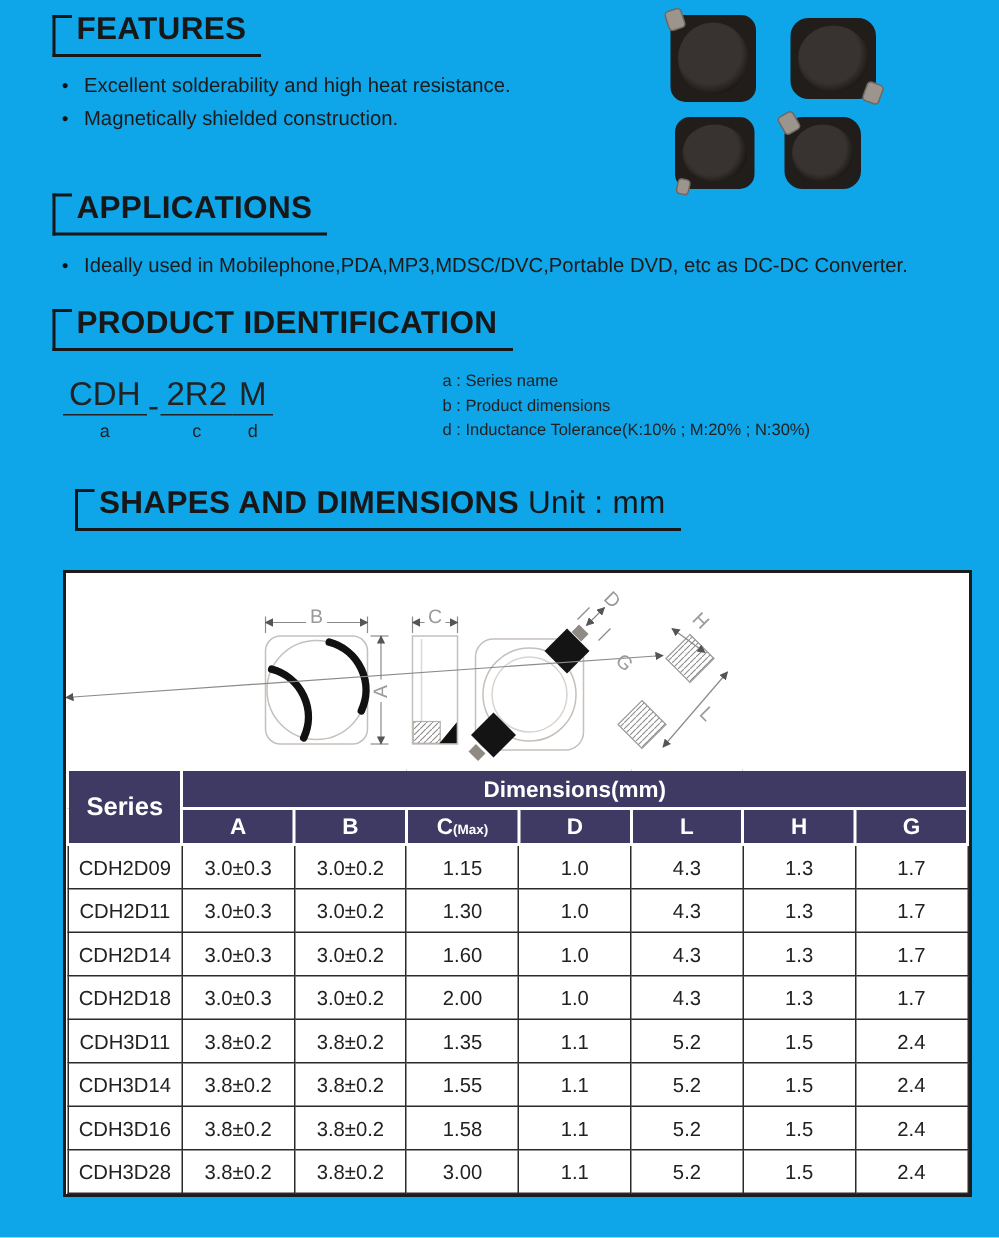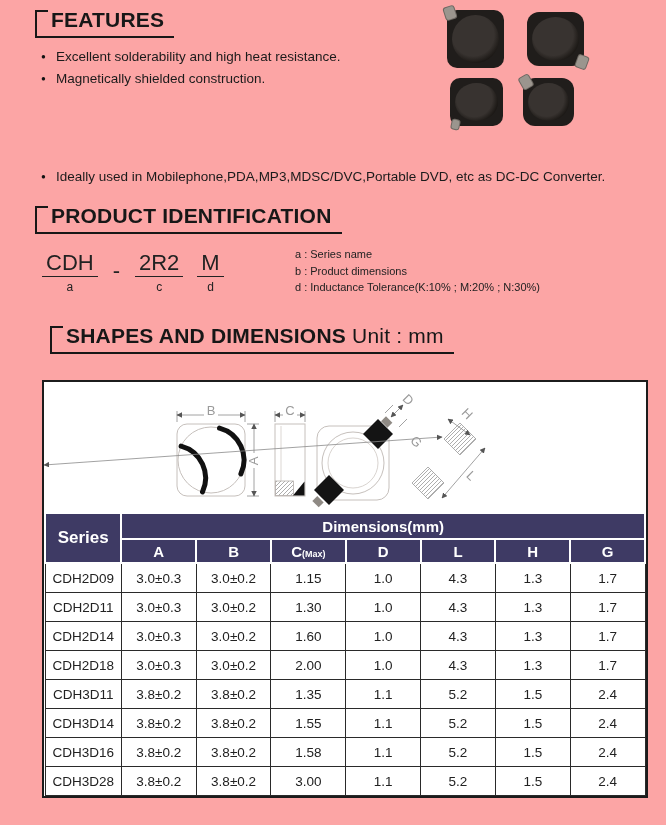--- a/index.html
+++ b/index.html
@@ -1,17 +1,17 @@
 <!DOCTYPE html>
 <html style="--header-bg: #3e3a64; --header-fg: #ffffff;"><head>
 <meta charset="utf-8">
 <style>
   html,body { margin:0; padding:0; background:#fff; }
   .page {
-    position:relative; width:666px; height:825px; background:#fca5a5;
+    position:relative; width:666px; height:825px; background:#0ea5e9;
     font-family:"Liberation Sans", sans-serif; color:#1c1c1c; overflow:hidden;
   }
 
   
   .sec-heading {
     position:absolute; display:inline-block;
     font-size:21px; font-weight:bold; color:#171717; letter-spacing:.2px;
     padding:2px 10px 4px 16px; border-bottom:2px solid #171717; line-height:1.2;
   }
   .sec-heading::before {
@@ -43,21 +43,21 @@
   .photo.p1 { left:0;  top:2px;  width:57px; height:58px; }
   .photo.p1::after { left:-2px; top:-3px; transform:rotate(-18deg); }
   .photo.p2 { left:80px; top:4px; width:57px; height:54px; border-radius:12px; }
   .photo.p2::after { right:-3px; bottom:-2px; transform:rotate(20deg); }
   .photo.p3 { left:3px; top:70px; width:53px; height:48px; }
   .photo.p3::after { left:2px; bottom:-3px; width:7px; height:9px; transform:rotate(12deg); }
   .photo.p4 { left:76px; top:70px; width:51px; height:48px; border-radius:12px; }
   .photo.p4::after { left:-2px; top:-2px; transform:rotate(-30deg); }
 
   
-  .part-code { position:absolute; left:42px; top:250px; display:flex; gap:14px; align-items:center; }
+  .part-code { position:absolute; left:42px; top:250px; display:flex; align-items:center; }
   .code-group { text-align:center; }
   .code-text {
     font-size:22px; line-height:1.15; color:#222; padding:0 4px 1px;
     border-bottom:1.5px solid #222; white-space:nowrap;
   }
   .code-group.dash .code-text { border-bottom:none; padding:0 1px 1px; }
   .code-letter { font-size:12px; margin-top:3px; color:#222; }
 
   .code-legend { position:absolute; left:295px; top:246px; }
   .code-legend div { font-size:11px; line-height:16.5px; color:#222; white-space:nowrap; }
@@ -96,20 +96,21 @@
     <li>Magnetically shielded construction.</li>
   </ul>
 
   <div class="photos">
     <div class="photo p1"></div>
     <div class="photo p2"></div>
     <div class="photo p3"></div>
     <div class="photo p4"></div>
   </div>
 
+  <div class="sec-heading" style="left:35px; top:124px;">APPLICATIONS</div>
 
   <ul class="bullet-list" style="left:40px; top:166px;">
     <li>Ideally used in Mobilephone,PDA,MP3,MDSC/DVC,Portable DVD, etc as DC-DC Converter.</li>
   </ul>
 
   <div class="sec-heading" style="left:35px; top:201px;">PRODUCT IDENTIFICATION</div>
 
   <div class="part-code">
     <div class="code-group">
       <div class="code-text">CDH</div>

